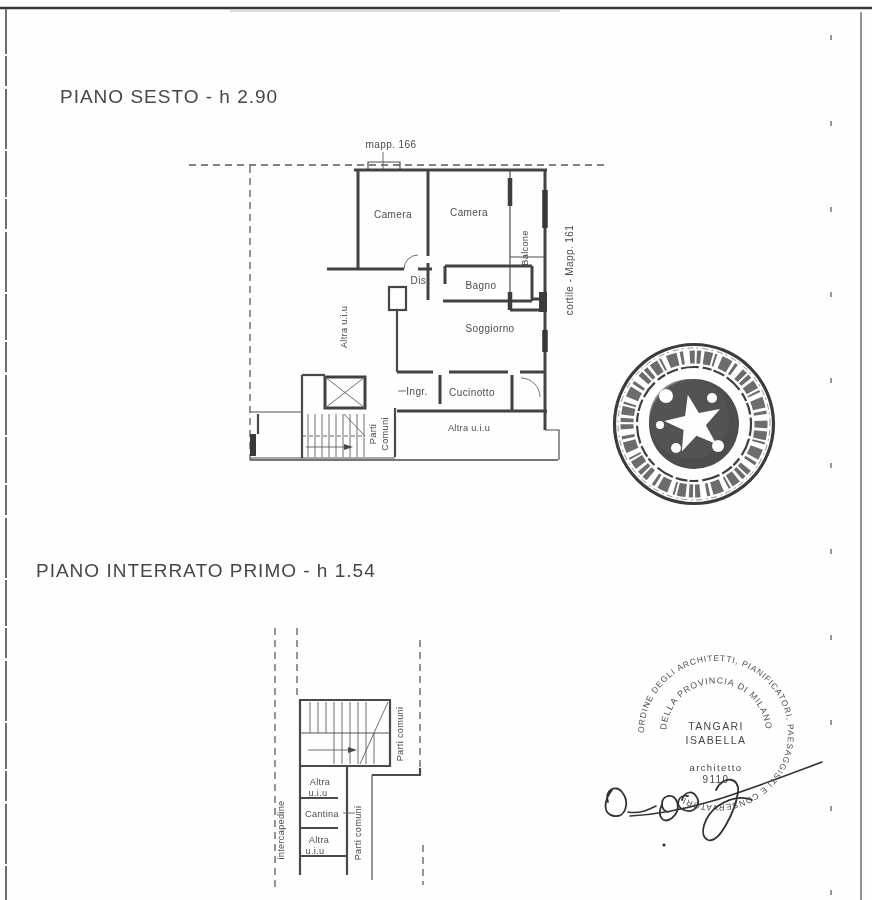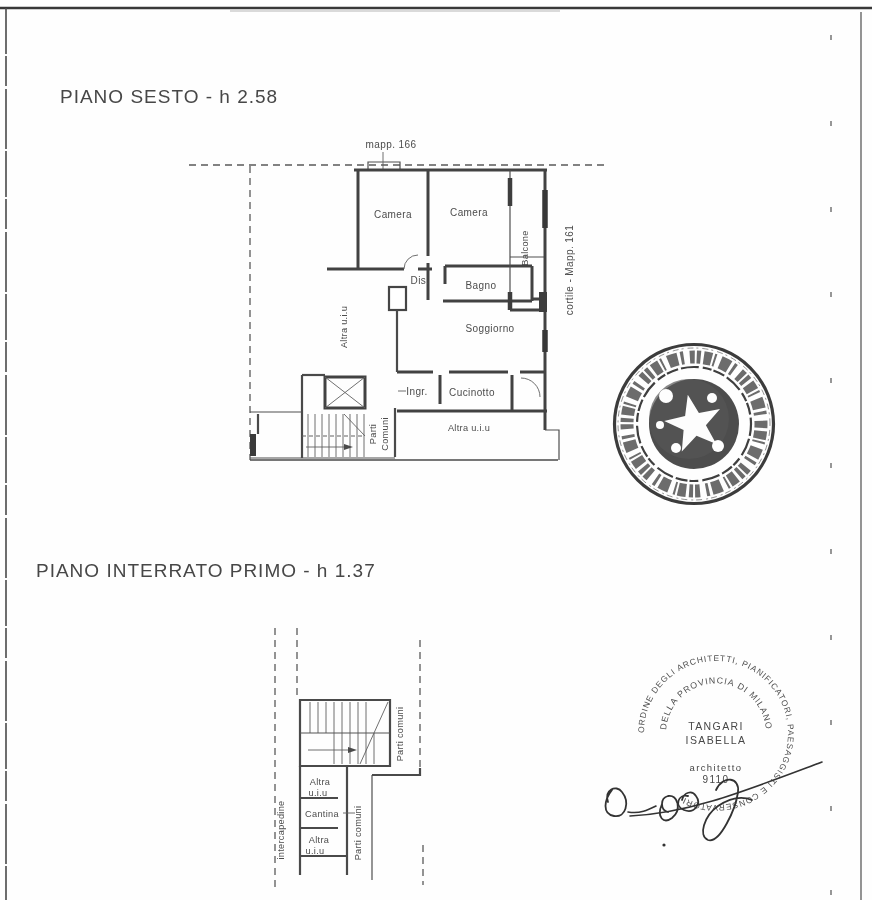--- a/index.html
+++ b/index.html
@@ -31,22 +31,22 @@
   .stamp-ring-text{font-family:"Liberation Sans",sans-serif;font-size:8.4px;fill:#4f4f4f;letter-spacing:.9px;}
   .stamp-inner-text{font-family:"Liberation Sans",sans-serif;font-size:8.8px;fill:#4f4f4f;letter-spacing:1px;}
   .stamp-center{font-family:"Liberation Sans",sans-serif;fill:#474747;letter-spacing:1.4px;text-anchor:middle;}
   .sig{stroke:#333;fill:none;stroke-linecap:round;}
 </style>
 </head>
 <body>
 
 <div class="page">
 
-  <div class="title" id="title-plan1">PIANO SESTO - h 2.58</div>
-  <div class="title" id="title-plan2">PIANO INTERRATO PRIMO - h 1.37</div>
+  <div class="title" id="title-plan1">PIANO SESTO - h 2.90</div>
+  <div class="title" id="title-plan2">PIANO INTERRATO PRIMO - h 1.54</div>
 
   <svg width="872" height="900" viewBox="0 0 872 900">
 
     <g>
       <path d="M0,8 H872" stroke="#383838" stroke-width="2.6"></path>
       <path d="M230,11 H560" stroke="#4a4a4a" stroke-width="0.8" opacity=".5"></path>
       <path d="M6,8 V900" stroke="#4a4a4a" stroke-width="1.6" stroke-dasharray="46 2 30 3 60 2"></path>
       <path d="M861,12 V900" stroke="#5a5a5a" stroke-width="1.3"></path>
     </g>
     <g stroke="#6a6a6a" stroke-width="1.4">

